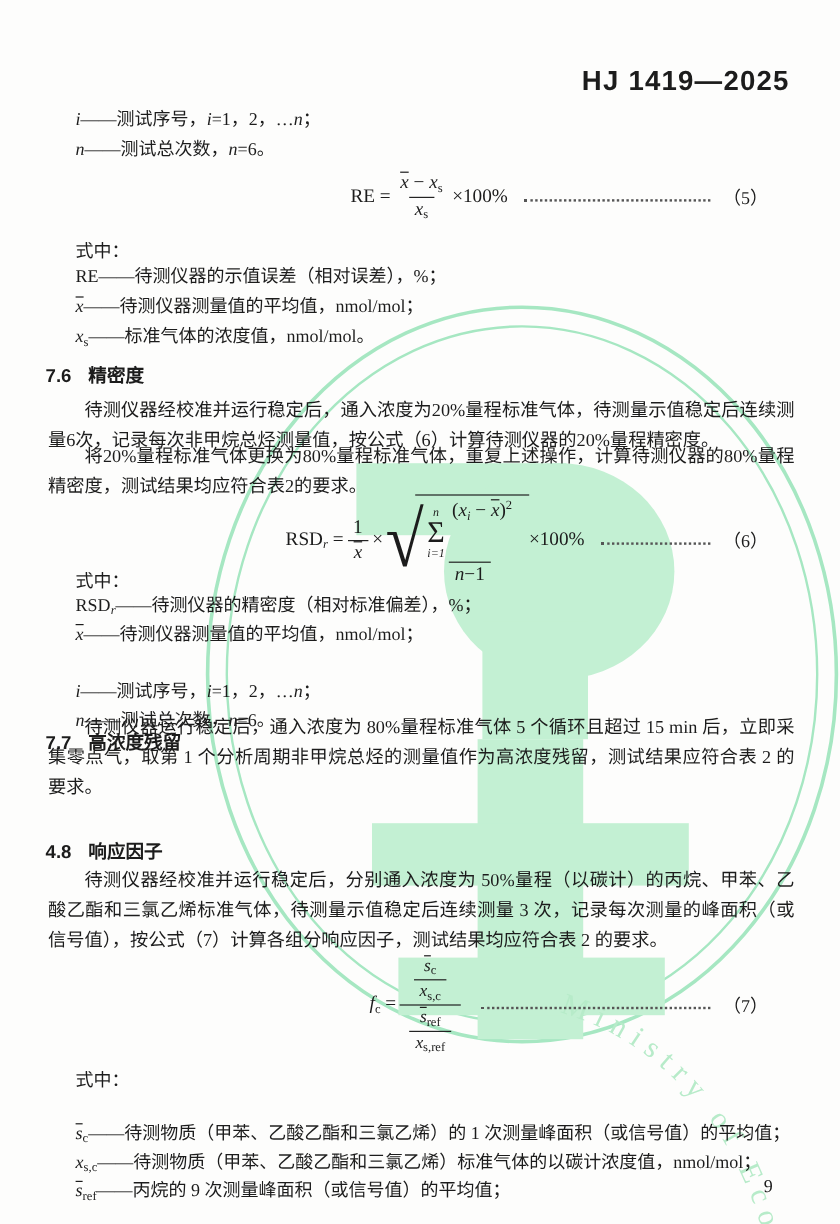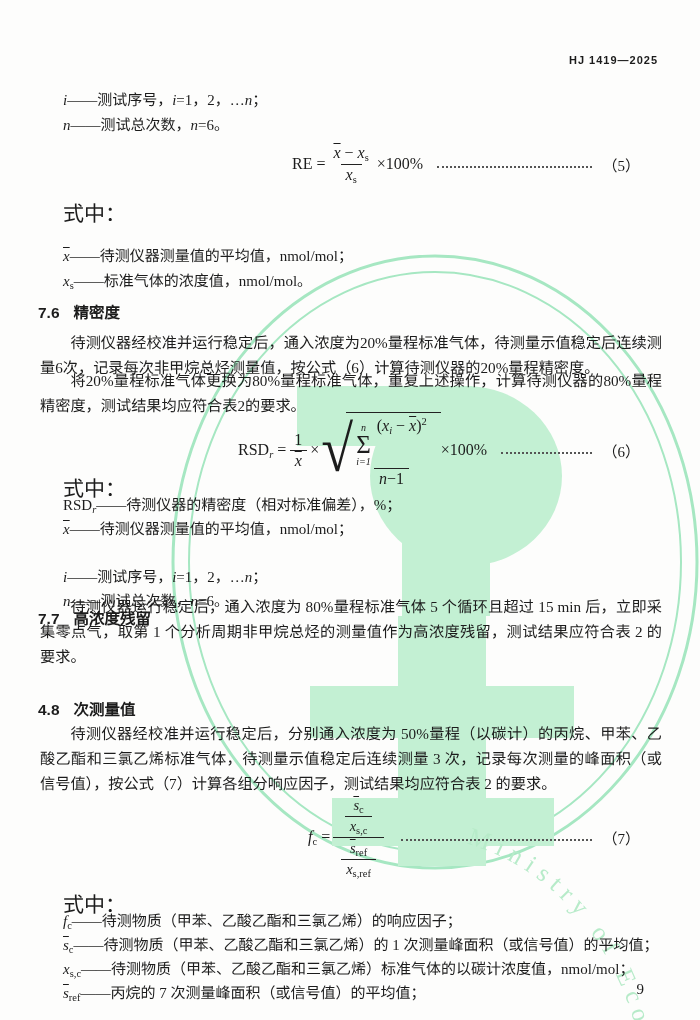--- a/index.html
+++ b/index.html
@@ -4,23 +4,23 @@
 <style>
   html,body{margin:0;padding:0;background:#e8e8e8;}
   .page{
     position:relative;width:700px;height:1020px;margin:0 auto;background:#fdfdfc;
     font-family:"Liberation Serif","DejaVu Serif",serif;color:#1c1c1c;overflow:hidden;
   }
   .wm{position:absolute;top:0;left:0;z-index:0;}
   .wm text{font-family:"Liberation Serif","DejaVu Serif",serif;letter-spacing:7px;font-size:25px;}
   .layer{position:absolute;z-index:1;}
   .header-no{top:54px;right:42px;font-family:"Liberation Sans","DejaVu Sans",sans-serif;
-    font-weight:700;font-size:11px;letter-spacing:1px;}
+    font-weight:700;font-size:23px;letter-spacing:1px;}
   .defline{left:63px;font-size:15px;white-space:nowrap;line-height:20px;text-align:right;}
-  .shizhong{left:63px;font-size:21px;}
+  .shizhong{left:63px;font-size:15px;}
   .heading{left:38px;font-family:"Liberation Sans","DejaVu Sans",sans-serif;font-weight:700;font-size:15.5px;}
   .heading .h-num{margin-right:14px;text-align:center;}
   .para{left:40px;width:622px;margin:0;font-size:15.2px;line-height:25px;
     text-align:justify;text-indent:2em;}
   .formula-row{left:40px;width:600px;display:flex;align-items:center;font-size:16px;}
   .f-spacer{flex:0 0 auto;}
   .f-expr{display:inline-flex;align-items:center;white-space:nowrap;}
   .frac{display:inline-flex;flex-direction:column;align-items:center;margin:0 3px;}
   .frac .num{display:block;padding:0 5px 1px;text-align:center;}
   .frac .den{display:block;padding:1px 5px 0;border-top:1.4px solid #222;text-align:center;}
@@ -78,20 +78,21 @@
         <span class="num"><span class="seg-i seg-bar">x</span><span> − </span><span class="seg-i">x</span><span class="seg-sub">s</span></span>
         <span class="den"><span class="seg-i">x</span><span class="seg-sub">s</span></span>
       </span>
       <span><span>×100%</span></span>
     </span>
     <span class="leader"></span>
     <span class="f-num">（5）</span>
   </div>
 
   <div class="layer shizhong" style="top:197px">式中：</div>
+  <div class="layer defline" style="top:221px"><span>RE</span><span>——待测仪器的示值误差（相对误差），%；</span></div>
   <div class="layer defline" style="top:246px"><span class="seg-i seg-bar">x</span><span>——待测仪器测量值的平均值，nmol/mol；</span></div>
   <div class="layer defline" style="top:271px"><span class="seg-i">x</span><span class="seg-sub">s</span><span>——标准气体的浓度值，nmol/mol。</span></div>
 
   <div class="layer heading" style="top:300px">
     <span class="h-num">7.6</span><span class="h-title">精密度</span>
   </div>
   <p class="layer para" style="top:330px">待测仪器经校准并运行稳定后，通入浓度为20%量程标准气体，待测量示值稳定后连续测量6次，记录每次非甲烷总烃测量值，按公式（6）计算待测仪器的20%量程精密度。</p>
   <p class="layer para" style="top:368px">将20%量程标准气体更换为80%量程标准气体，重复上述操作，计算待测仪器的80%量程精密度，测试结果均应符合表2的要求。</p>
 
   <div class="layer formula-row" style="top:410px;height:80px">
@@ -130,21 +131,21 @@
   <div class="layer defline" style="top:519px"><span class="seg-i seg-bar">x</span><span>——待测仪器测量值的平均值，nmol/mol；</span></div>
   <div class="layer defline" style="top:567px"><span class="seg-i">i</span><span>——测试序号，</span><span class="seg-i">i</span><span>=1，2，…</span><span class="seg-i">n</span><span>；</span></div>
   <div class="layer defline" style="top:591px"><span class="seg-i">n</span><span>——测试总次数，</span><span class="seg-i">n</span><span>=6。</span></div>
 
   <div class="layer heading" style="top:606px">
     <span class="h-num">7.7</span><span class="h-title">高浓度残留</span>
   </div>
   <p class="layer para" style="top:594px">待测仪器运行稳定后，通入浓度为 80%量程标准气体 5 个循环且超过 15 min 后，立即采集零点气，取第 1 个分析周期非甲烷总烃的测量值作为高浓度残留，测试结果应符合表 2 的要求。</p>
 
   <div class="layer heading" style="top:697px">
-    <span class="h-num">4.8</span><span class="h-title">次测量值</span>
+    <span class="h-num">4.8</span><span class="h-title">响应因子</span>
   </div>
   <p class="layer para" style="top:721px">待测仪器经校准并运行稳定后，分别通入浓度为 50%量程（以碳计）的丙烷、甲苯、乙酸乙酯和三氯乙烯标准气体，待测量示值稳定后连续测量 3 次，记录每次测量的峰面积（或信号值），按公式（7）计算各组分响应因子，测试结果均应符合表 2 的要求。</p>
 
   <div class="layer formula-row" style="top:792px;height:90px">
     <span class="f-spacer" style="width:268px"></span>
     <span class="f-expr">
       <span><span class="seg-i">f</span><span class="seg-sub">c</span><span> = </span></span>
       <span class="frac">
         <span class="num">
           <span class="frac small-frac">
@@ -158,19 +159,18 @@
             <span class="den"><span class="seg-i">x</span><span class="seg-sub">s,ref</span></span>
           </span>
         </span>
       </span>
     </span>
     <span class="leader"></span>
     <span class="f-num">（7）</span>
   </div>
 
   <div class="layer shizhong" style="top:888px">式中：</div>
-  <div class="layer defline" style="top:911px"><span class="seg-i">f</span><span class="seg-sub">c</span><span>——待测物质（甲苯、乙酸乙酯和三氯乙烯）的响应因子；</span></div>
   <div class="layer defline" style="top:935px"><span class="seg-i seg-bar">s</span><span class="seg-sub">c</span><span>——待测物质（甲苯、乙酸乙酯和三氯乙烯）的 1 次测量峰面积（或信号值）的平均值；</span></div>
   <div class="layer defline" style="top:959px"><span class="seg-i">x</span><span class="seg-sub">s,c</span><span>——待测物质（甲苯、乙酸乙酯和三氯乙烯）标准气体的以碳计浓度值，nmol/mol；</span></div>
-  <div class="layer defline" style="top:983px"><span class="seg-i seg-bar">s</span><span class="seg-sub">ref</span><span>——丙烷的 7 次测量峰面积（或信号值）的平均值；</span></div>
+  <div class="layer defline" style="top:983px"><span class="seg-i seg-bar">s</span><span class="seg-sub">ref</span><span>——丙烷的 9 次测量峰面积（或信号值）的平均值；</span></div>
 
   <div class="layer page-number">9</div>
 </div>
 
 </body></html>

